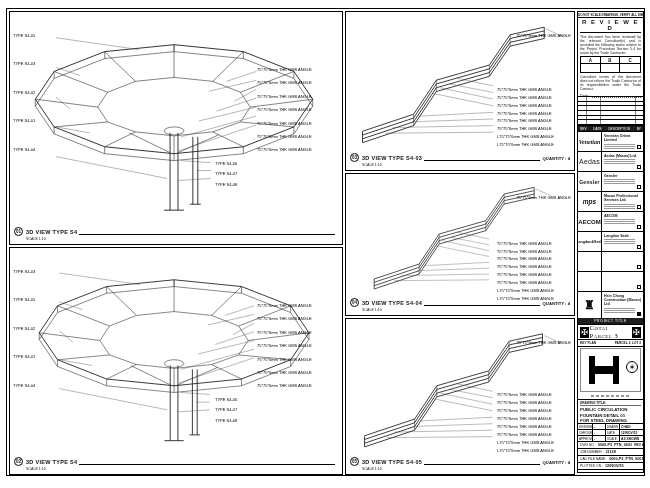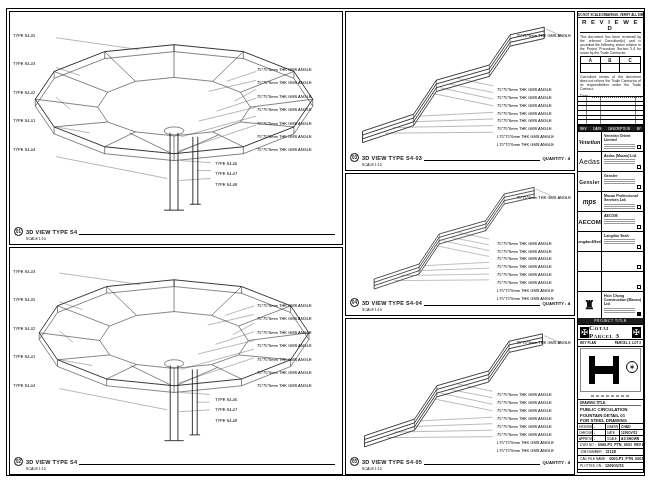--- a/index.html
+++ b/index.html
@@ -59,21 +59,21 @@
   .crow:nth-child(3) .clogo { font-size:5px; letter-spacing:0.3px; }
   .crow:nth-child(4) .clogo { font-style:italic; font-size:6.5px; }
   .crow:nth-child(5) .clogo { font-size:6px; }
   .crow:nth-child(6) .clogo { font-size:3.6px; }
   .crow:nth-child(7) .addr,.crow:nth-child(8) .addr { display:none; }
   .crow:nth-child(9) .clogo { font-size:12px; }
   .crow:nth-child(9) .cbox { background:#000; }
   .pband { height:7px; background:#1d1d1d; color:#fff; font-size:3.4px; line-height:7px; text-align:center; letter-spacing:0.5px; border-bottom:0.6px solid #000; }
   .cotai { height:15px; border-bottom:0.6px solid #000; display:flex; align-items:center; justify-content:space-between; padding:0 2px; }
   .emblem { width:11px; height:11px; background:#000; color:#fff; font-size:8px; line-height:11px; text-align:center; }
-  .cotai-name { font-family:"Liberation Serif",serif; font-variant:small-caps; font-weight:bold; font-size:7px; letter-spacing:0.4px; }
+  .cotai-name { font-family:"Liberation Serif",serif; font-variant:small-caps; font-weight:normal; font-size:7px; letter-spacing:0.4px; }
   .keyplan { height:60px; border-bottom:0.6px solid #000; display:flex; flex-direction:column; }
   .kp-head { height:7px; border-bottom:0.5px solid #000; display:flex; justify-content:space-between; font-size:3.2px; font-weight:bold; line-height:7px; padding:0 2px; }
   .kp-grid { flex:1; position:relative; margin:1px 2px;
      background:repeating-linear-gradient(90deg,#bfbfbf 0 0.5px, transparent 0.5px 6px),
                 repeating-linear-gradient(#bfbfbf 0 0.5px, transparent 0.5px 6px);
      border:0.5px solid #888; }
   .fp-a { position:absolute; left:8px; top:7px; width:6px; height:28px; background:#000; }
   .fp-b { position:absolute; left:32px; top:7px; width:6px; height:28px; background:#000; }
   .fp-c { position:absolute; left:13px; top:17px; width:20px; height:8px; background:#000; }
   .compass { position:absolute; right:2px; top:12px; width:12px; height:12px; border:0.6px solid #000; border-radius:50%; font-size:8px; line-height:11px; text-align:center; }

